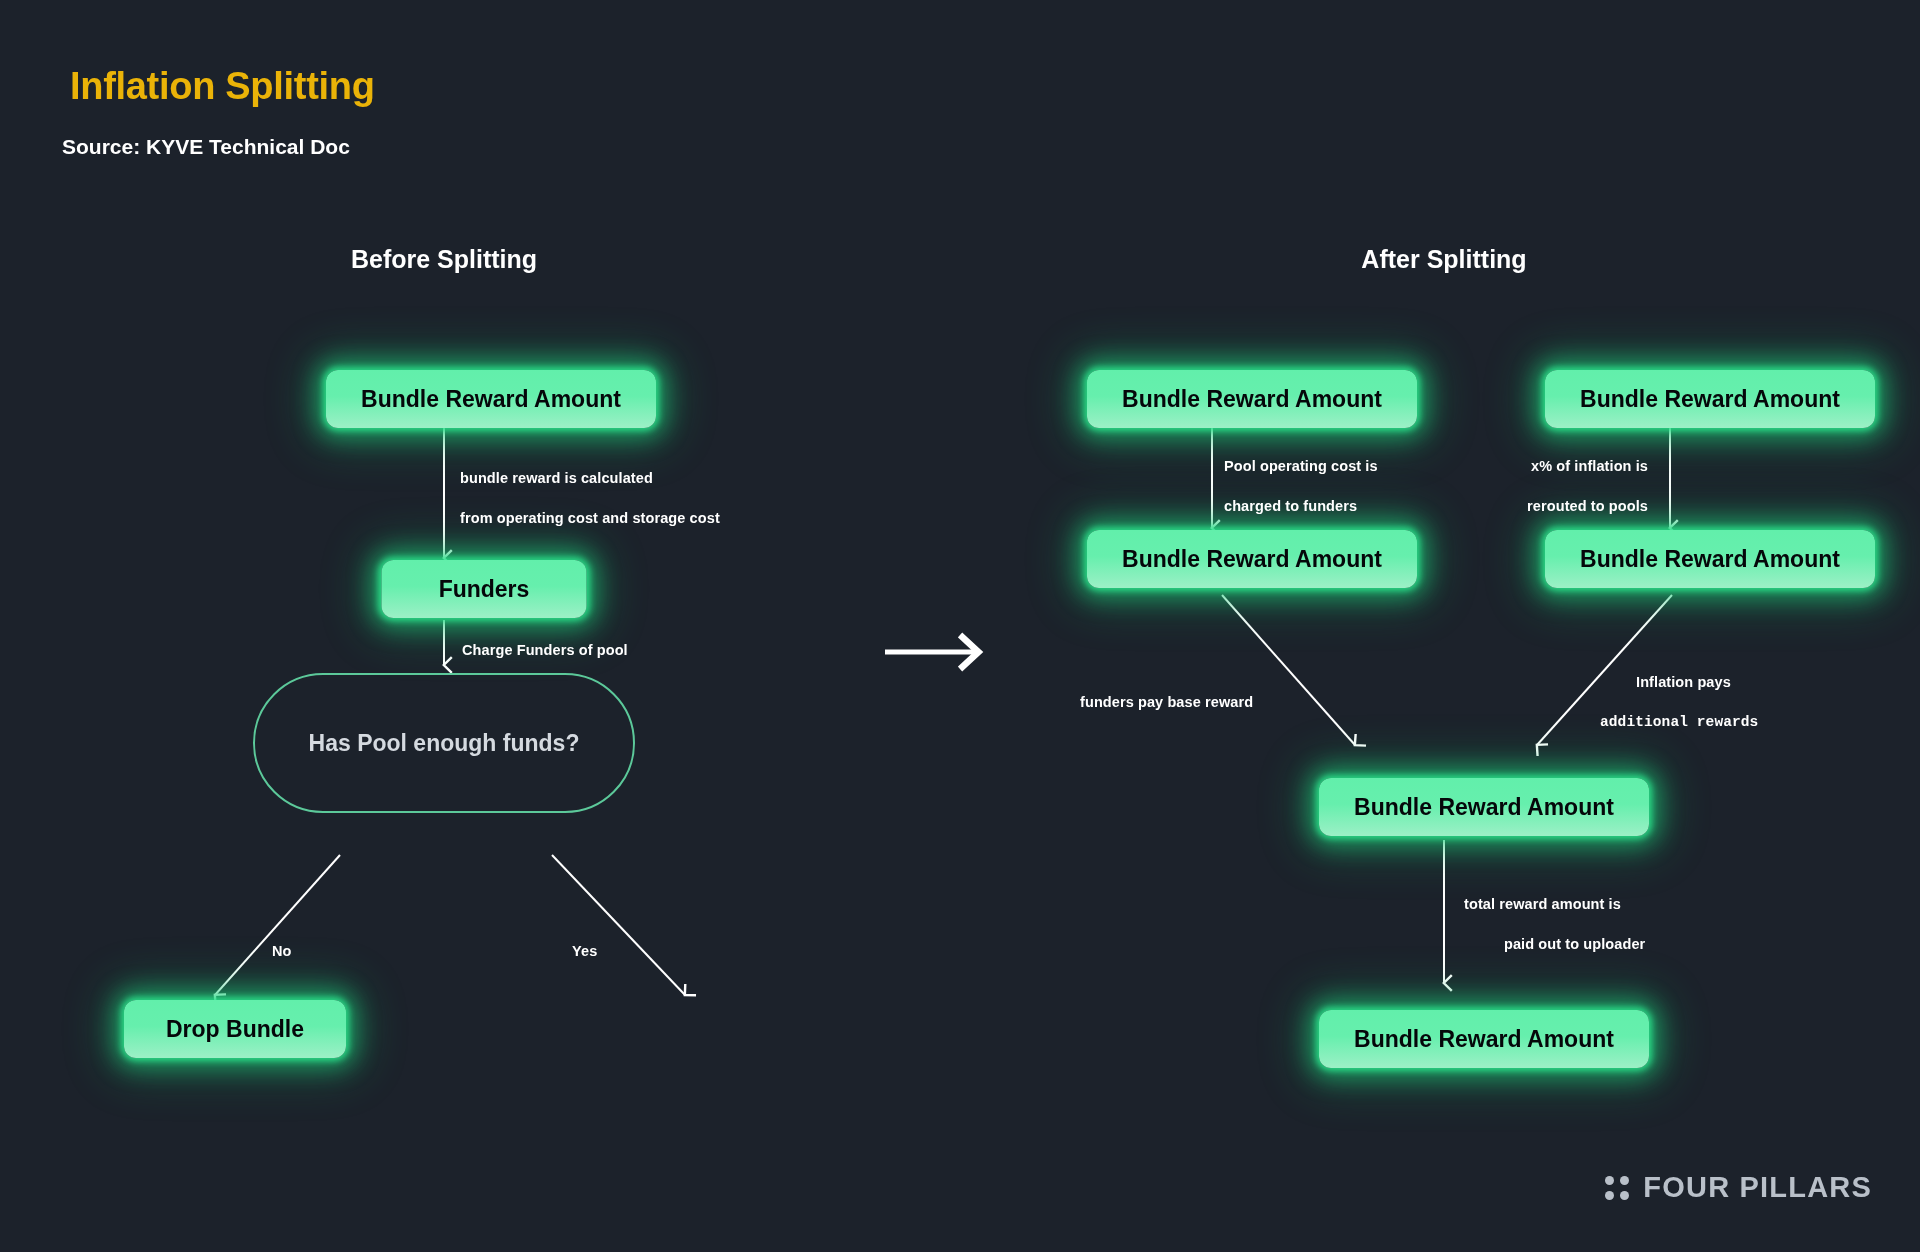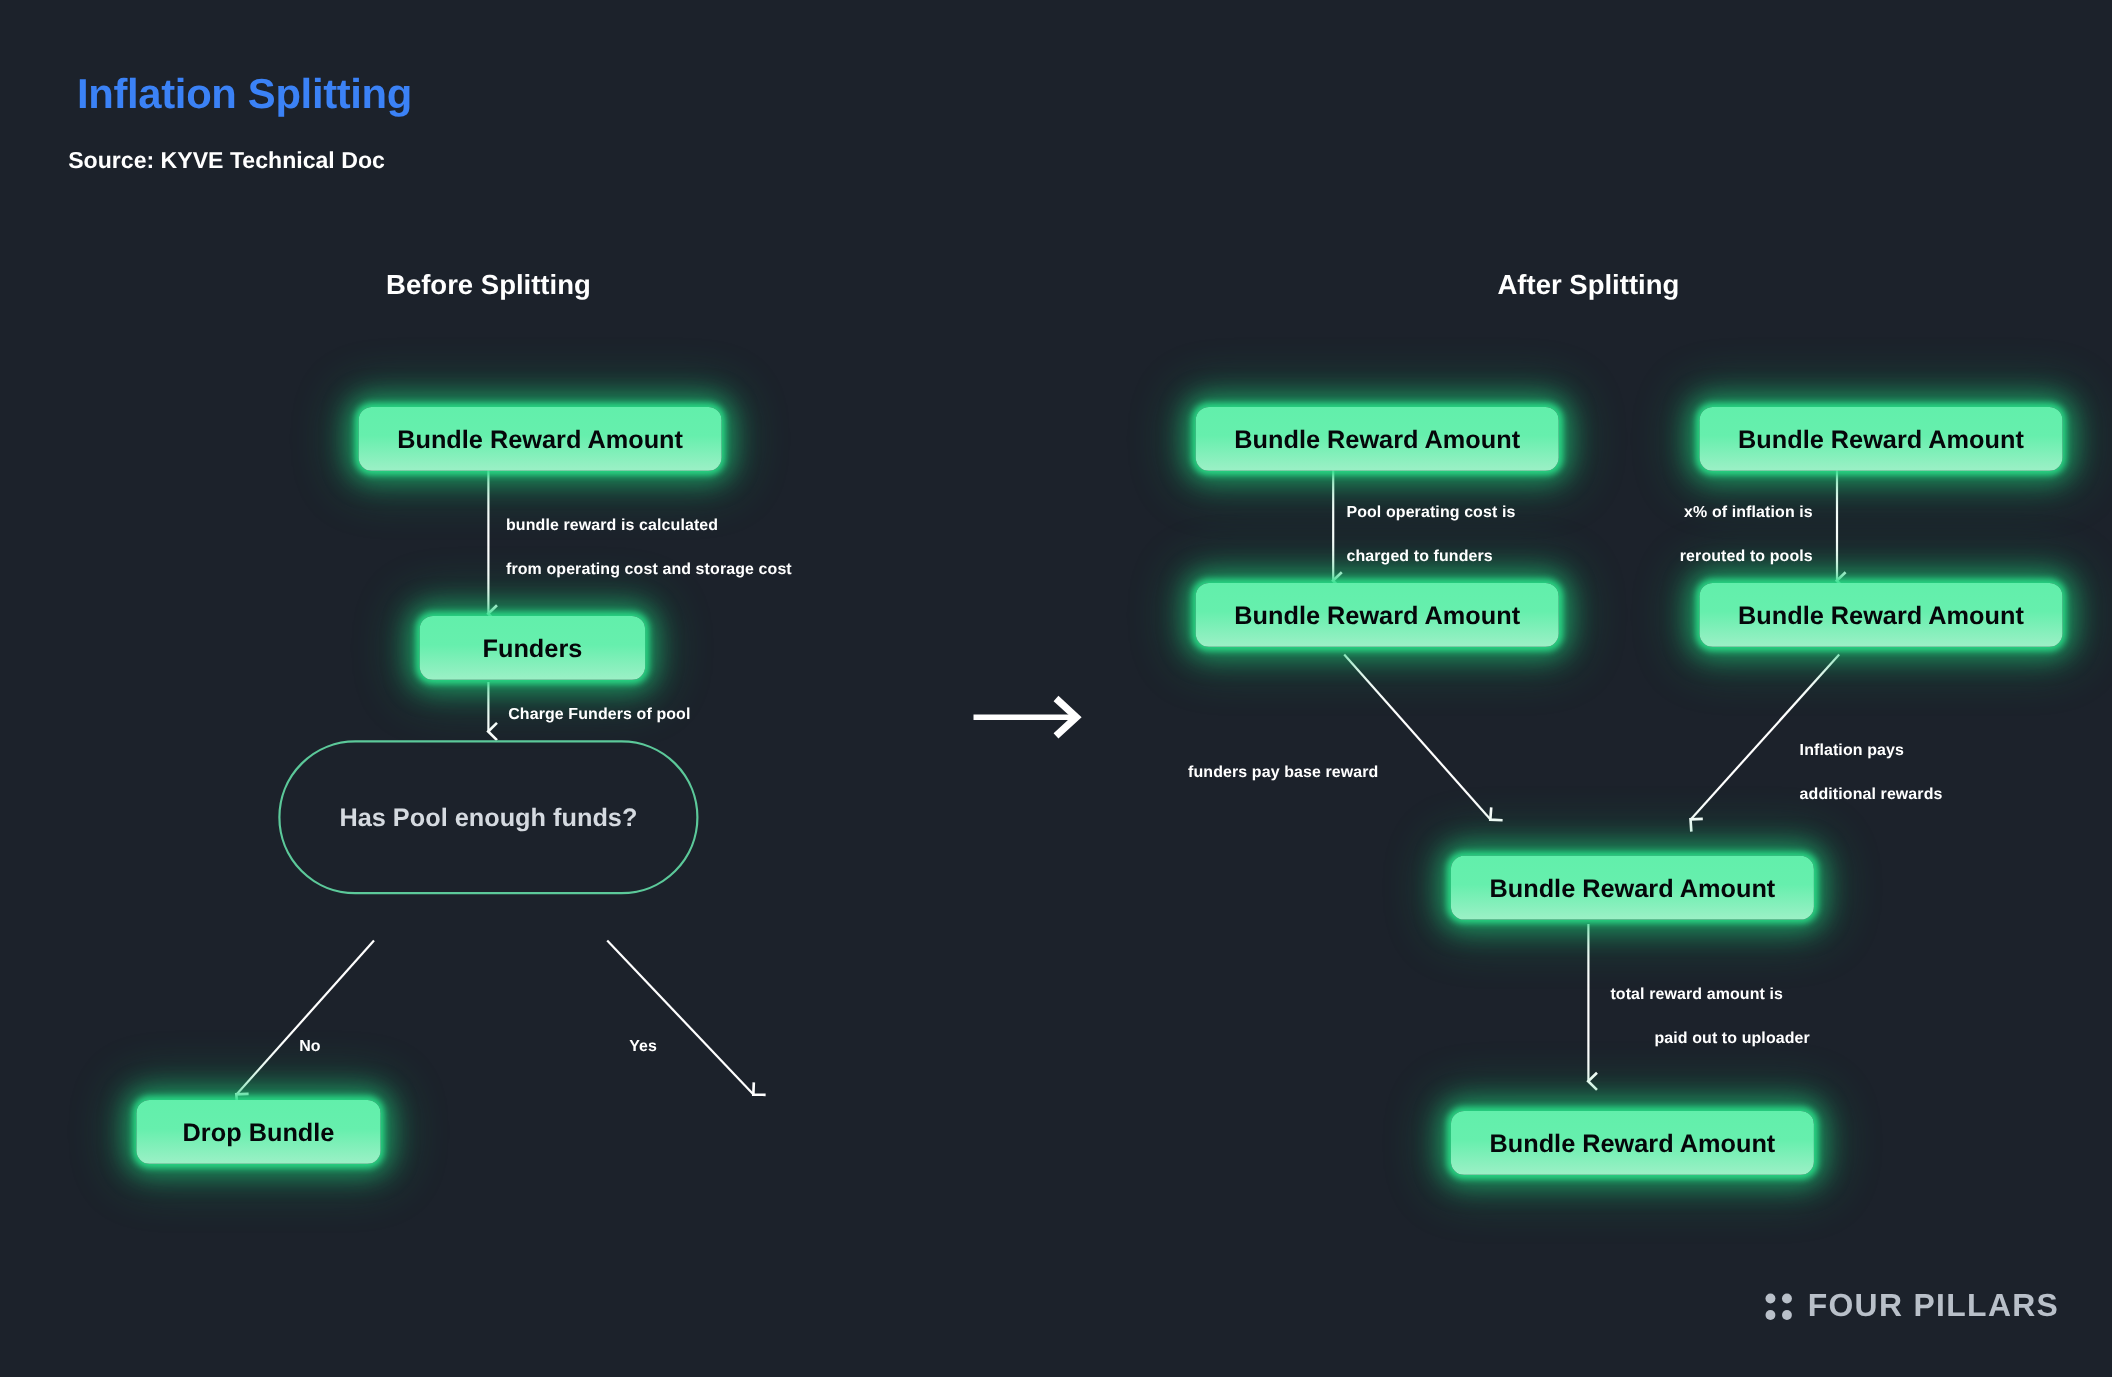--- a/index.html
+++ b/index.html
@@ -17,21 +17,21 @@
     -webkit-font-smoothing: antialiased;
   }
 
   
   .page-title {
     position: absolute;
     left: 70px;
     top: 65px;
     font-size: 38px;
     font-weight: bold;
-    color: #3b82f6;
+    color: #eab308;
     letter-spacing: -0.3px;
     white-space: nowrap;
   }
   .page-subtitle {
     position: absolute;
     left: 62px;
     top: 135px;
     font-size: 21px;
     font-weight: bold;
     color: #ffffff;
@@ -210,21 +210,21 @@
 
   <div class="edge-label" style="left:1224px; top:458px;">Pool operating cost is</div>
   <div class="edge-label" style="left:1224px; top:498px;">charged to funders</div>
 
   <div class="edge-label right-align" style="left:1648px; top:458px;">x% of inflation is</div>
   <div class="edge-label right-align" style="left:1648px; top:498px;">rerouted to pools</div>
 
   <div class="edge-label" style="left:1080px; top:694px;">funders pay base reward</div>
 
   <div class="edge-label" style="left:1636px; top:674px;">Inflation pays</div>
-  <div class="edge-label" style="left:1636px; top:714px;">additional rewards</div>
+  <div class="edge-label" style="left:1600px; top:714px;font-family:Liberation Mono, monospace;">additional rewards</div>
 
   <div class="edge-label" style="left:1464px; top:896px;">total reward amount is</div>
   <div class="edge-label" style="left:1504px; top:936px;">paid out to uploader</div>
 
   <div class="brand">
     <span class="brand-dots">
       <i></i>
         <i></i>
         <i></i>
         <i></i>

